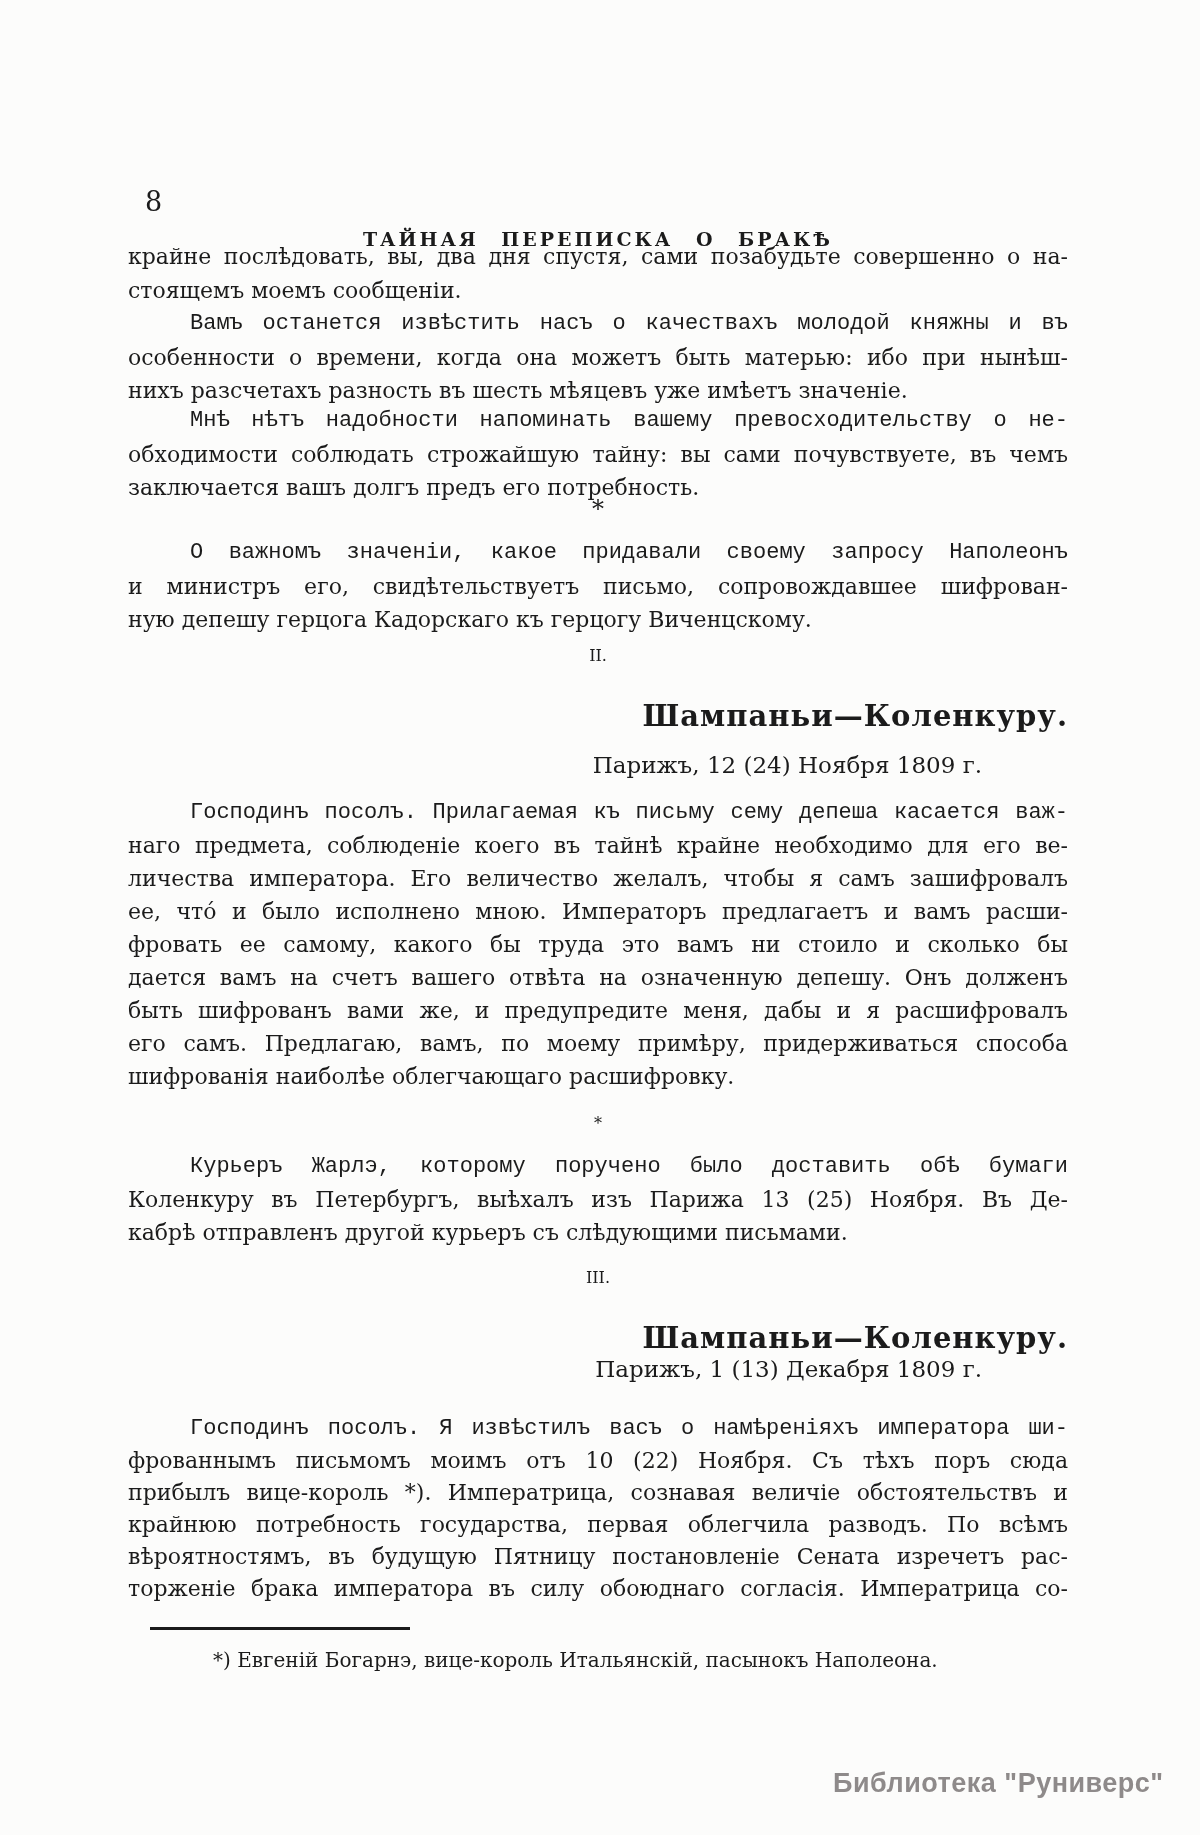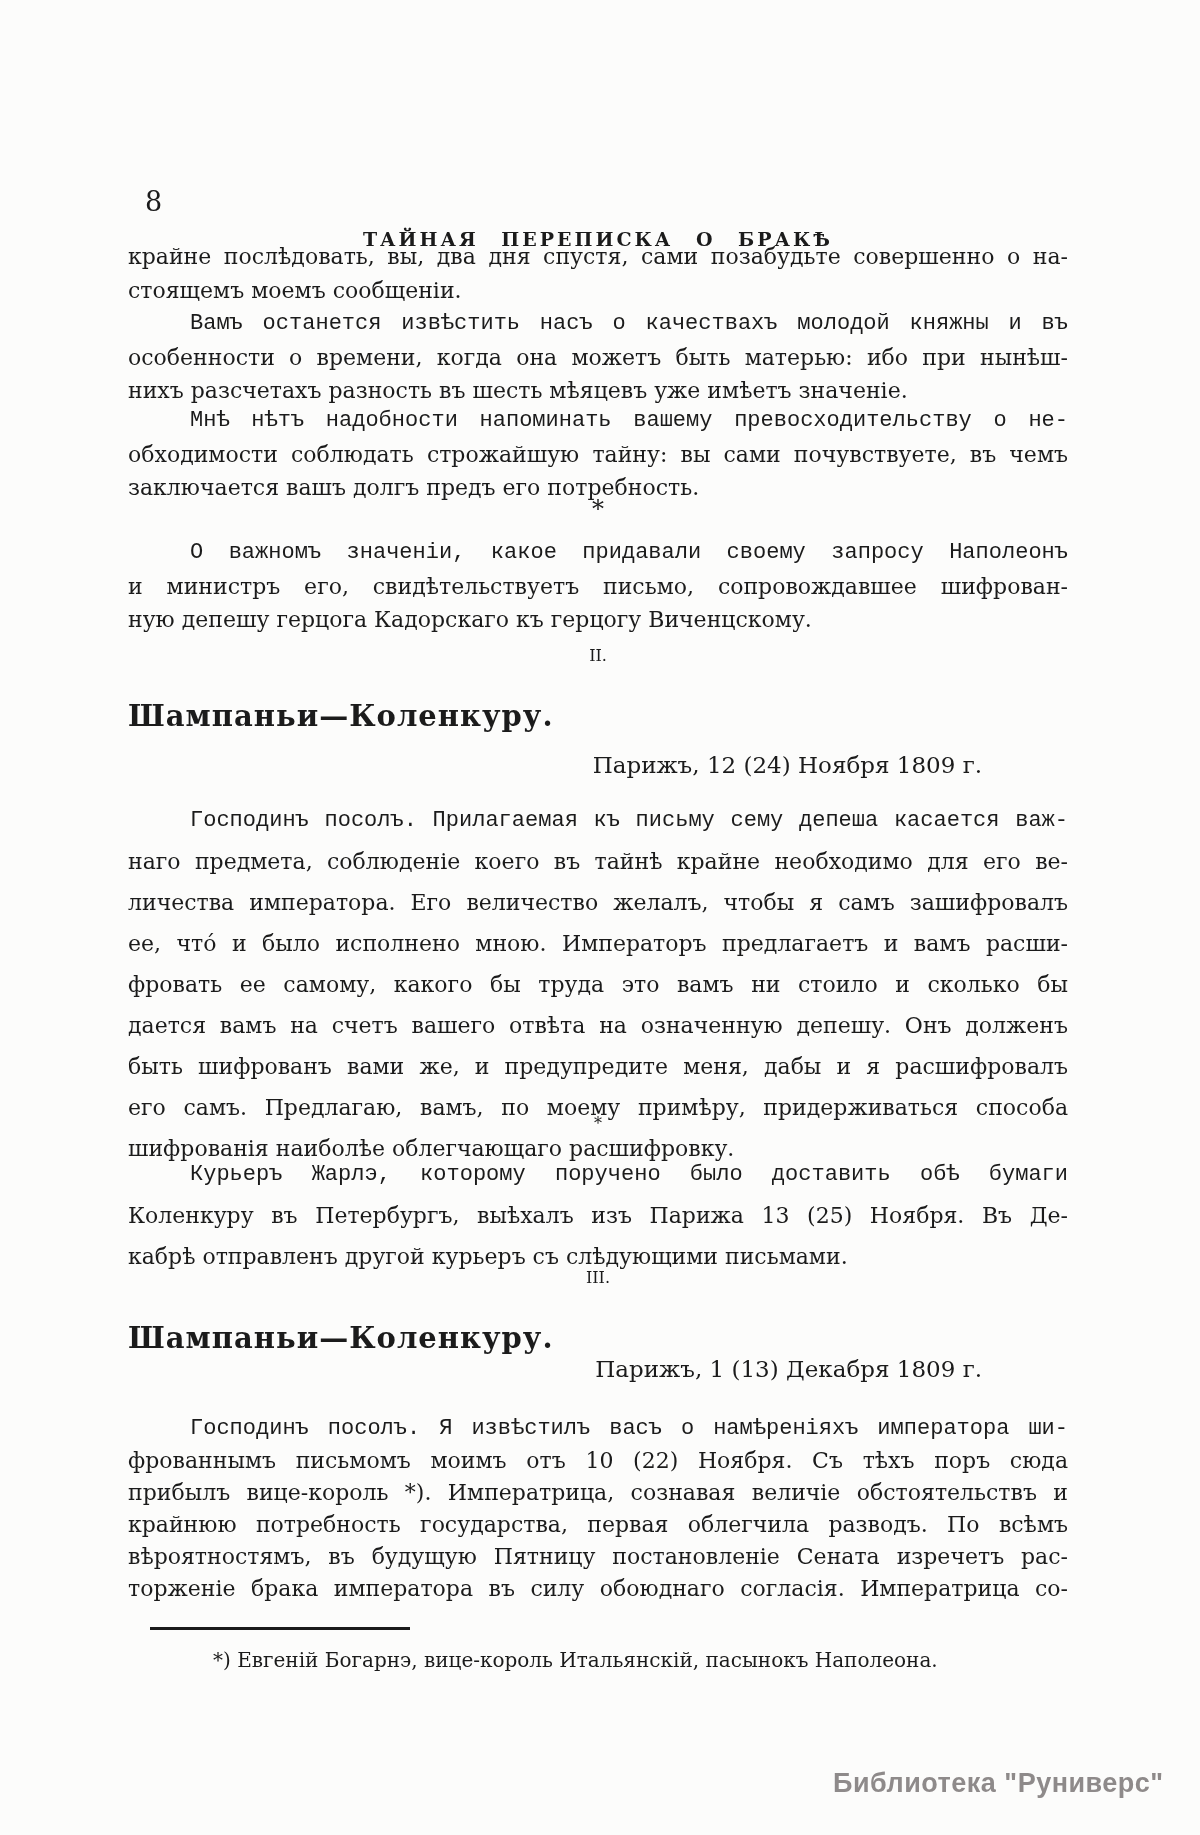--- a/index.html
+++ b/index.html
@@ -29,40 +29,40 @@
 
   .para { left: 128px; width: 940px; }
   .line {
     font-size: 22px;
     line-height: 33.5px;
     text-align: justify;
     text-align-last: justify;
     hyphens: none;
     word-break: normal;
   }
-  .lh33 .line { line-height: 33px; margin-top: 8px; }
+  .lh33 .line { line-height: 33px; }
   .lh32 .line { line-height: 32px; }
   .line.end { text-align-last: left; }
   .line.indent { text-indent: 62px; font-family: Liberation Mono, monospace; }
 
   .separator {
     left: 128px; width: 940px;
     text-align: center;
     font-size: 24px;
   }
   .separator.small { font-size: 16px; }
 
   .numeral {
     left: 128px; width: 940px;
     text-align: center;
     font-size: 16px;
   }
   .letter-heading {
     left: 128px; width: 940px;
-    text-align: left;
+    text-align: right;
     font-size: 29px;
     font-weight: bold;
     letter-spacing: 1px;
   }
   .dateline {
     left: 128px; width: 940px;
     text-align: right;
     padding-right: 86px;
     box-sizing: border-box;
     font-size: 23px;

